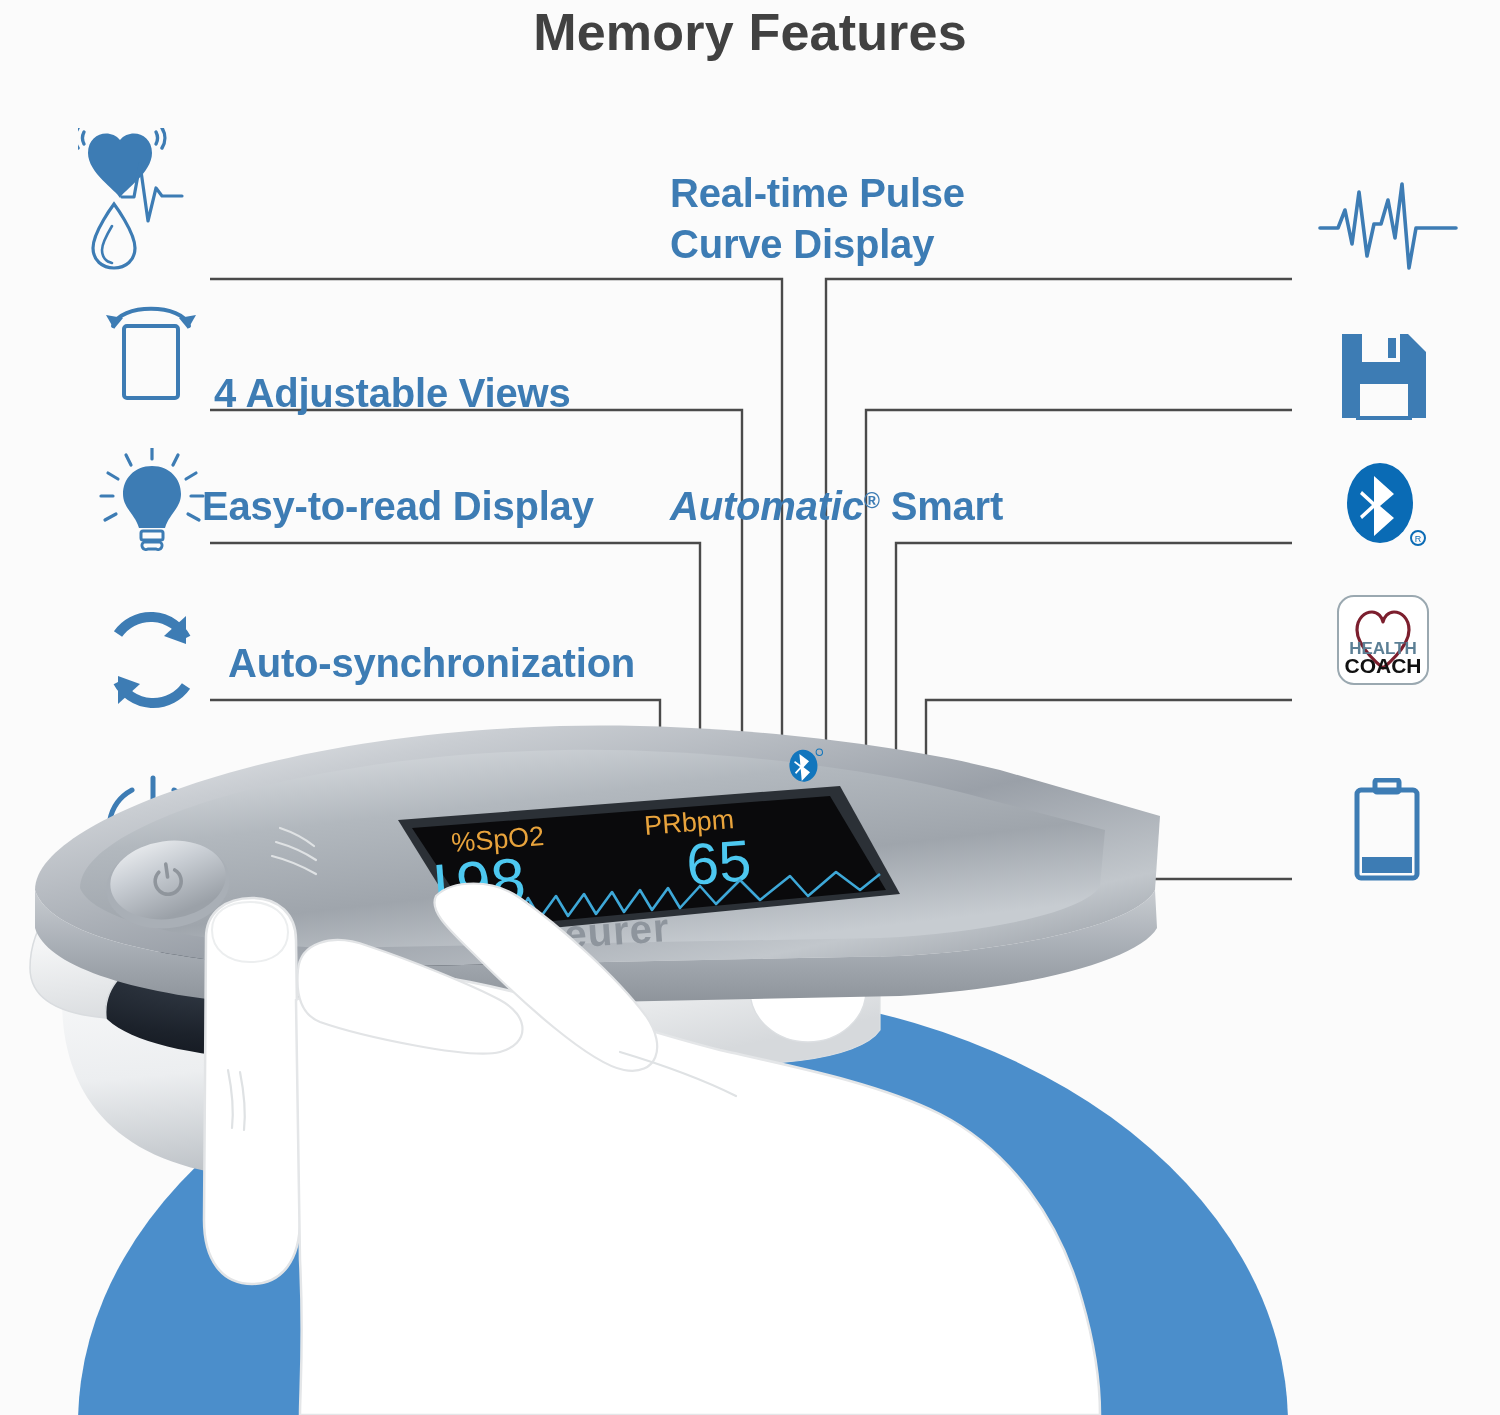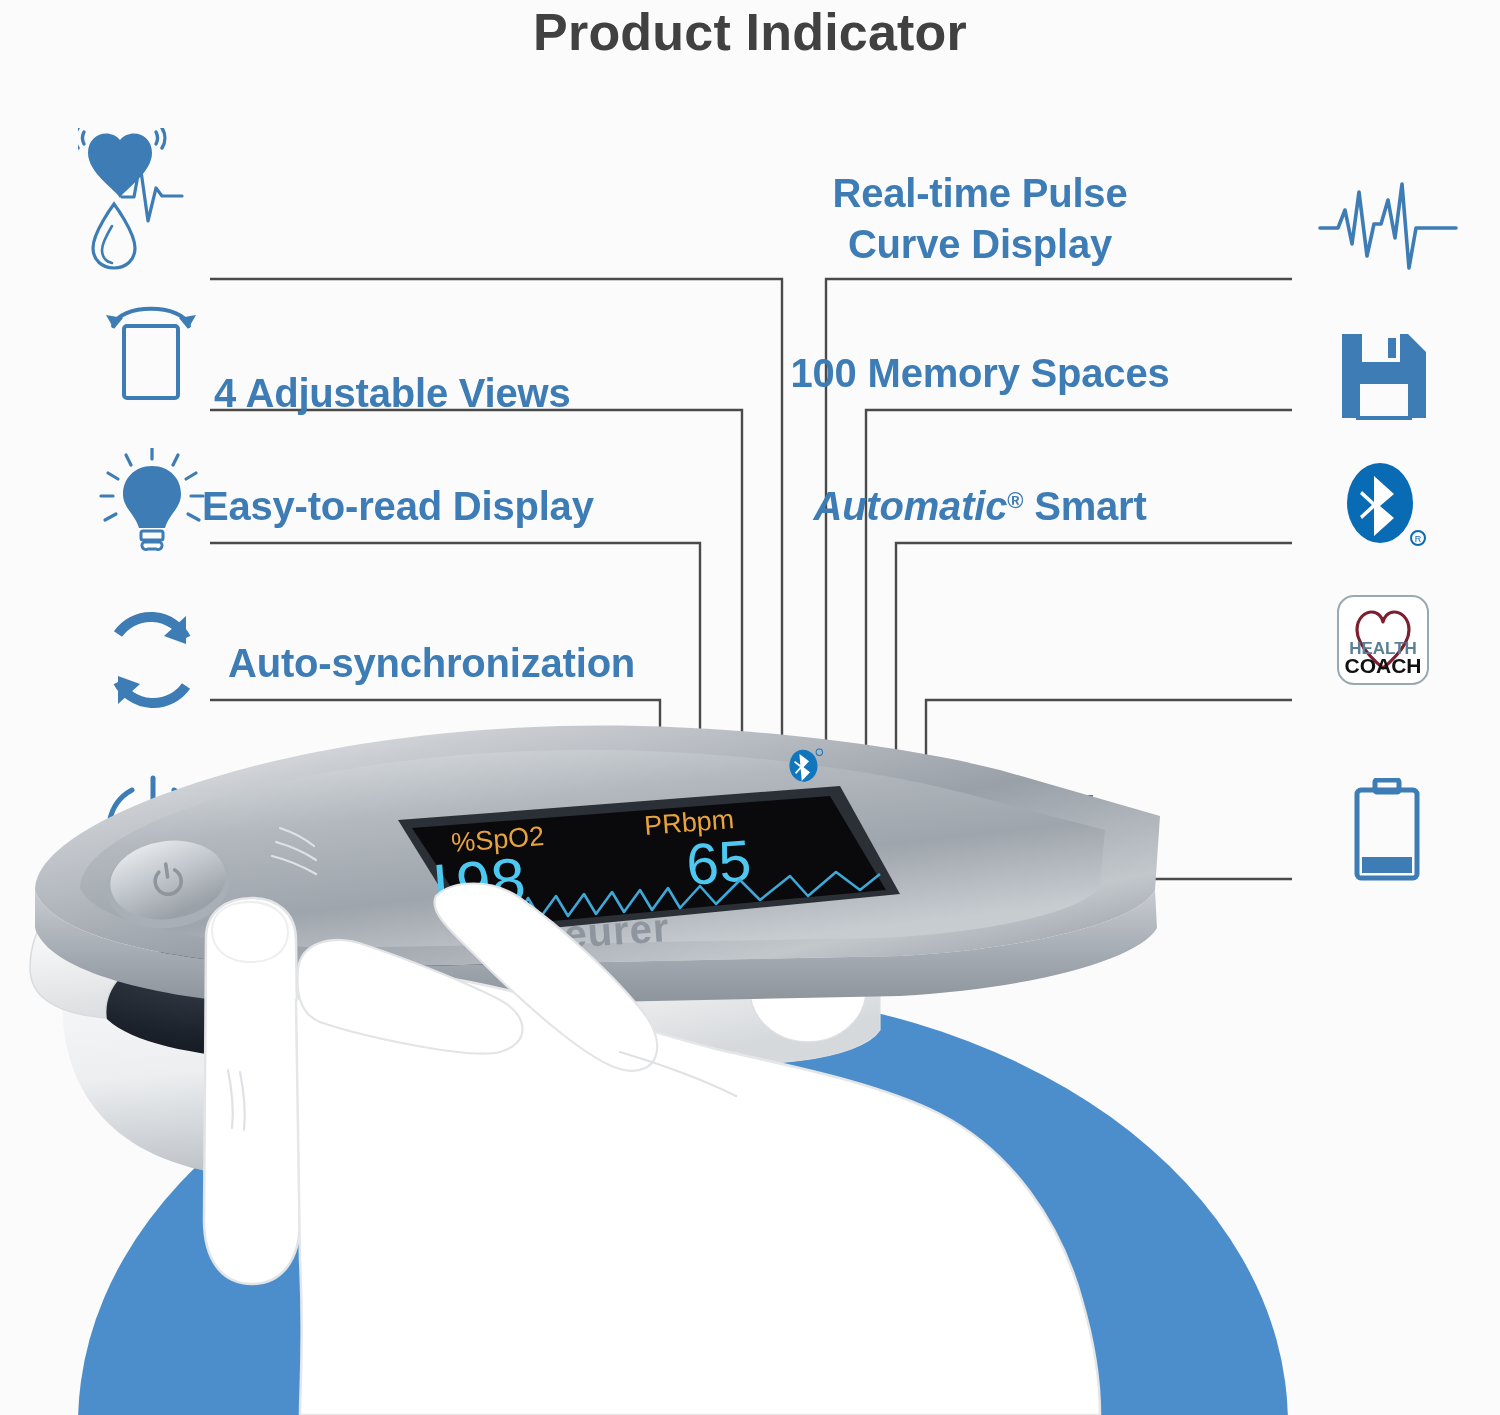--- a/index.html
+++ b/index.html
@@ -23,21 +23,21 @@
   
   .feat-label {
     position: absolute;
     color: #3d7cb4;
     font-weight: 700;
     font-size: 40px;
     line-height: 1.28;
     letter-spacing: -0.2px;
   }
   .feat-label.left  { text-align: left; }
-  .feat-label.right { text-align: center; }
+  .feat-label.right { text-align: left; }
   .feat-label .sub { font-size: 26px; vertical-align: -8px; }
   .feat-label .it   { font-style: italic; }
   .feat-label .reg  { font-size: 22px; vertical-align: 12px; }
 
   
   #wires { position: absolute; inset: 0; width: 1500px; height: 1415px; }
 
   
   .icon { position: absolute; }
 
@@ -49,21 +49,21 @@
     background: #4b8ecb;
     border-radius: 50% 50% 0 0 / 62% 62% 0 0;
     clip-path: inset(0 0 9px 0);
   }
 </style>
 </head>
 <body>
 
 <div id="stage">
 
-  <div class="page-title">Product Indicator</div>
+  <div class="page-title">Memory Features</div>
 
   <svg id="wires" viewBox="0 0 1500 1415" xmlns="http://www.w3.org/2000/svg">
     <g fill="none" stroke="#4a4a4a" stroke-width="2.4">
 
       <path d="M210,279 H782 V780"></path>
       <path d="M210,410 H742 V782"></path>
       <path d="M210,543 H700 V800"></path>
       <path d="M210,700 H660 V820"></path>
       <path d="M210,879 H620"></path>
 
@@ -167,21 +167,20 @@
     <rect x="25" y="2" width="24" height="12" rx="2" fill="none" stroke="#3d7cb4" stroke-width="5"></rect>
     <rect x="7" y="12" width="60" height="88" rx="4" fill="none" stroke="#3d7cb4" stroke-width="5"></rect>
     <rect x="12" y="79" width="50" height="16" fill="#3d7cb4"></rect>
   </svg>
 
   <div class="feat-label right" style="right:210px; top:168px; width:620px;">
     <div>Real-time Pulse</div>
     <div>Curve Display</div>
   </div>
 
-  <div class="feat-label right" style="right:210px; top:348px; width:620px;">100 Memory Spaces</div>
 
   <div class="feat-label right" style="right:210px; top:481px; width:620px;">
     <span class="it">Automatic</span><span class="reg">®</span><span> Smart</span>
   </div>
 
 
   <div class="feat-label right" style="right:210px; top:778px; width:620px;">
     <div>Low Battery</div>
     <div>Indicator</div>
   </div>

